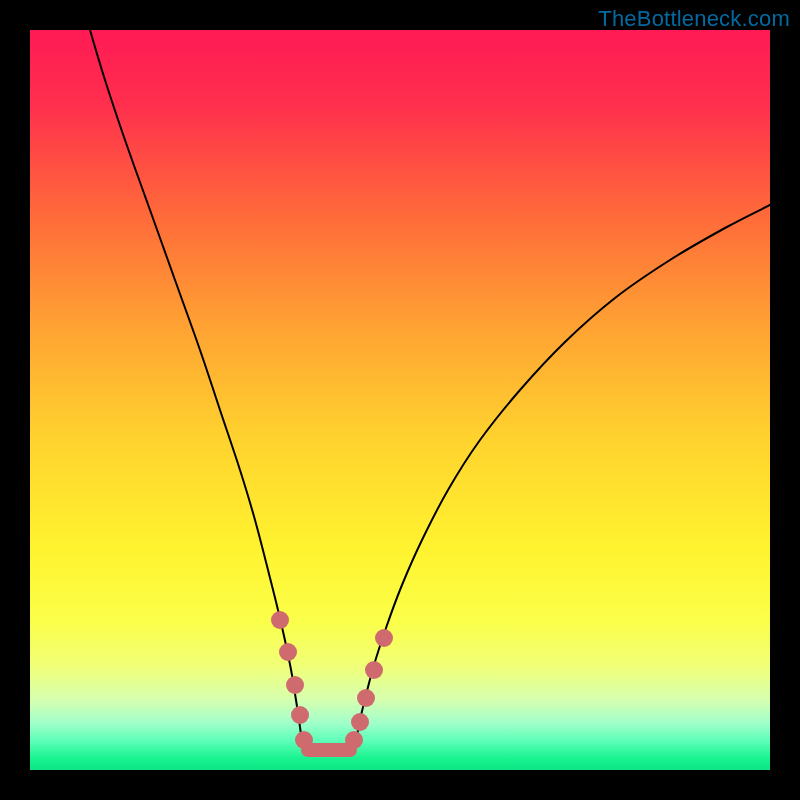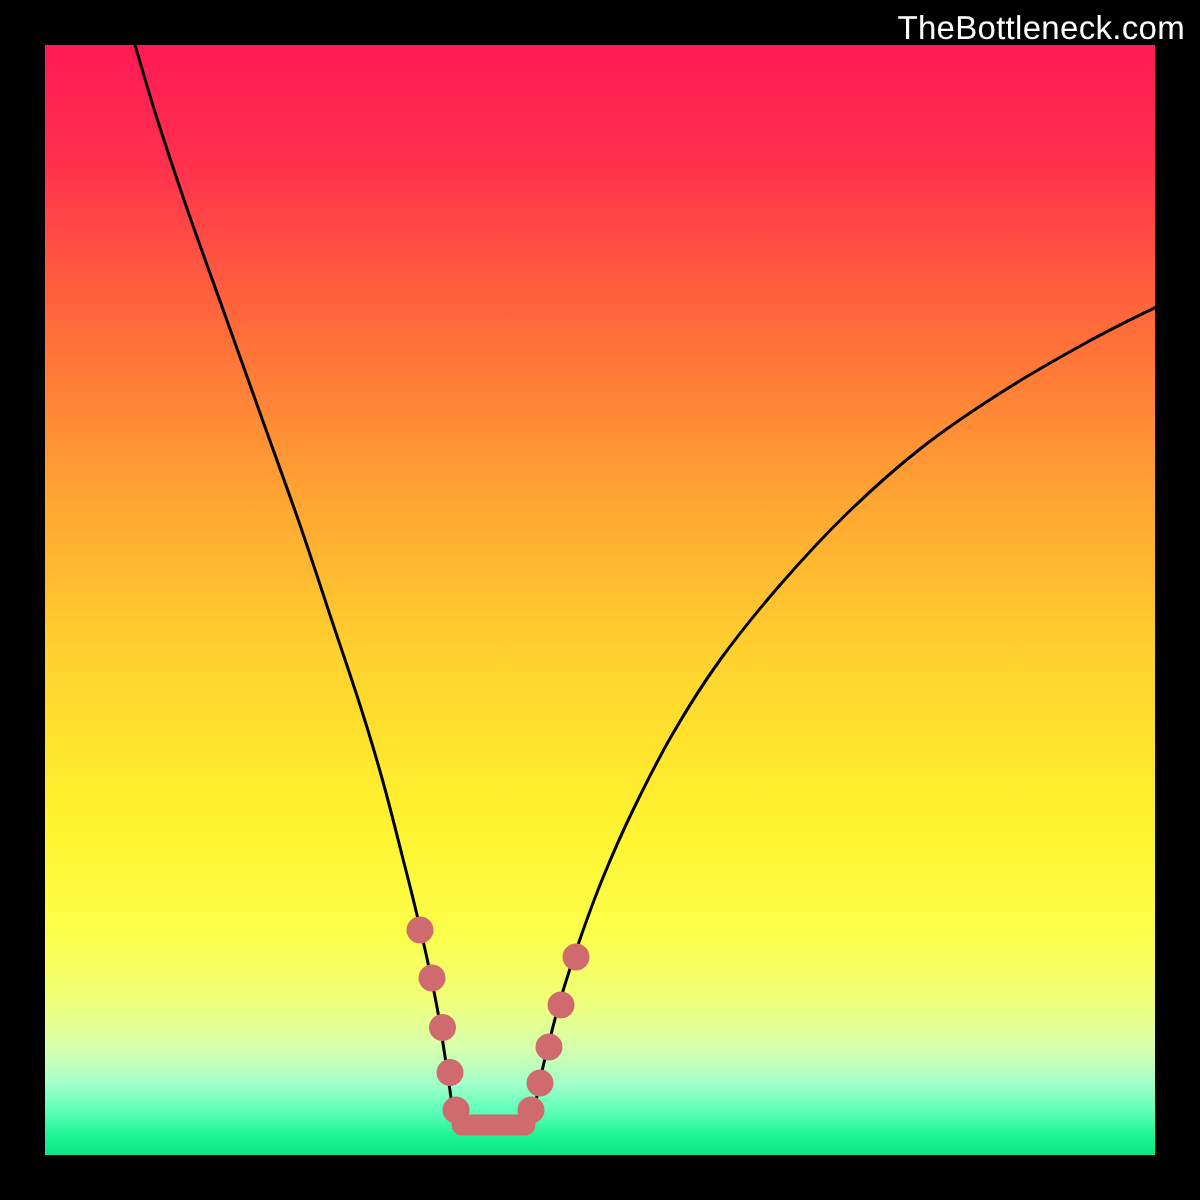--- a/index.html
+++ b/index.html
@@ -13,21 +13,21 @@
   }
   .stage {
     position: relative;
     width: 800px;
     height: 800px;
   }
   .watermark {
     position: absolute;
     top: 6px;
     right: 10px;
-    color: #ffffff;
+    color: #0369a1;
     font-size: 22px;
     font-weight: 500;
     letter-spacing: 0.2px;
     z-index: 30;
   }
   .plot-wrap {
     position: absolute;
     left: 30px;
     top: 30px;
     width: 740px;

